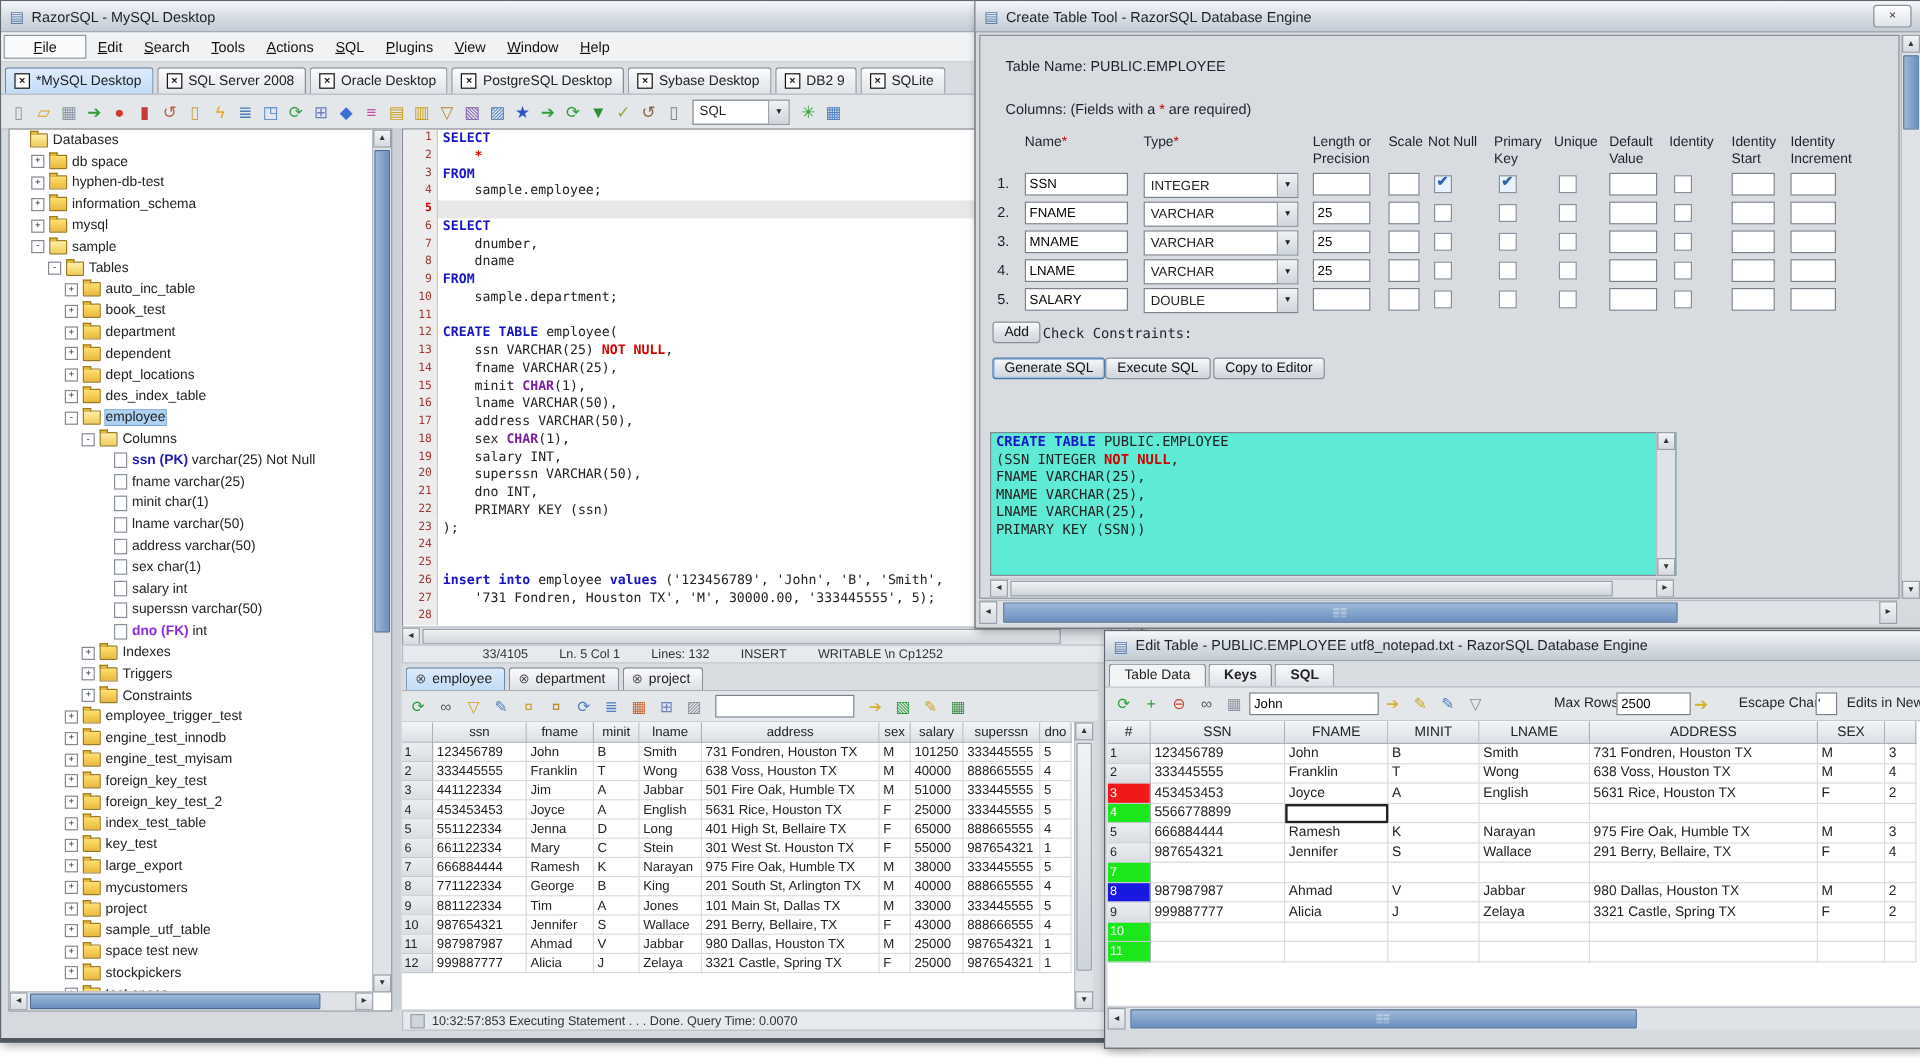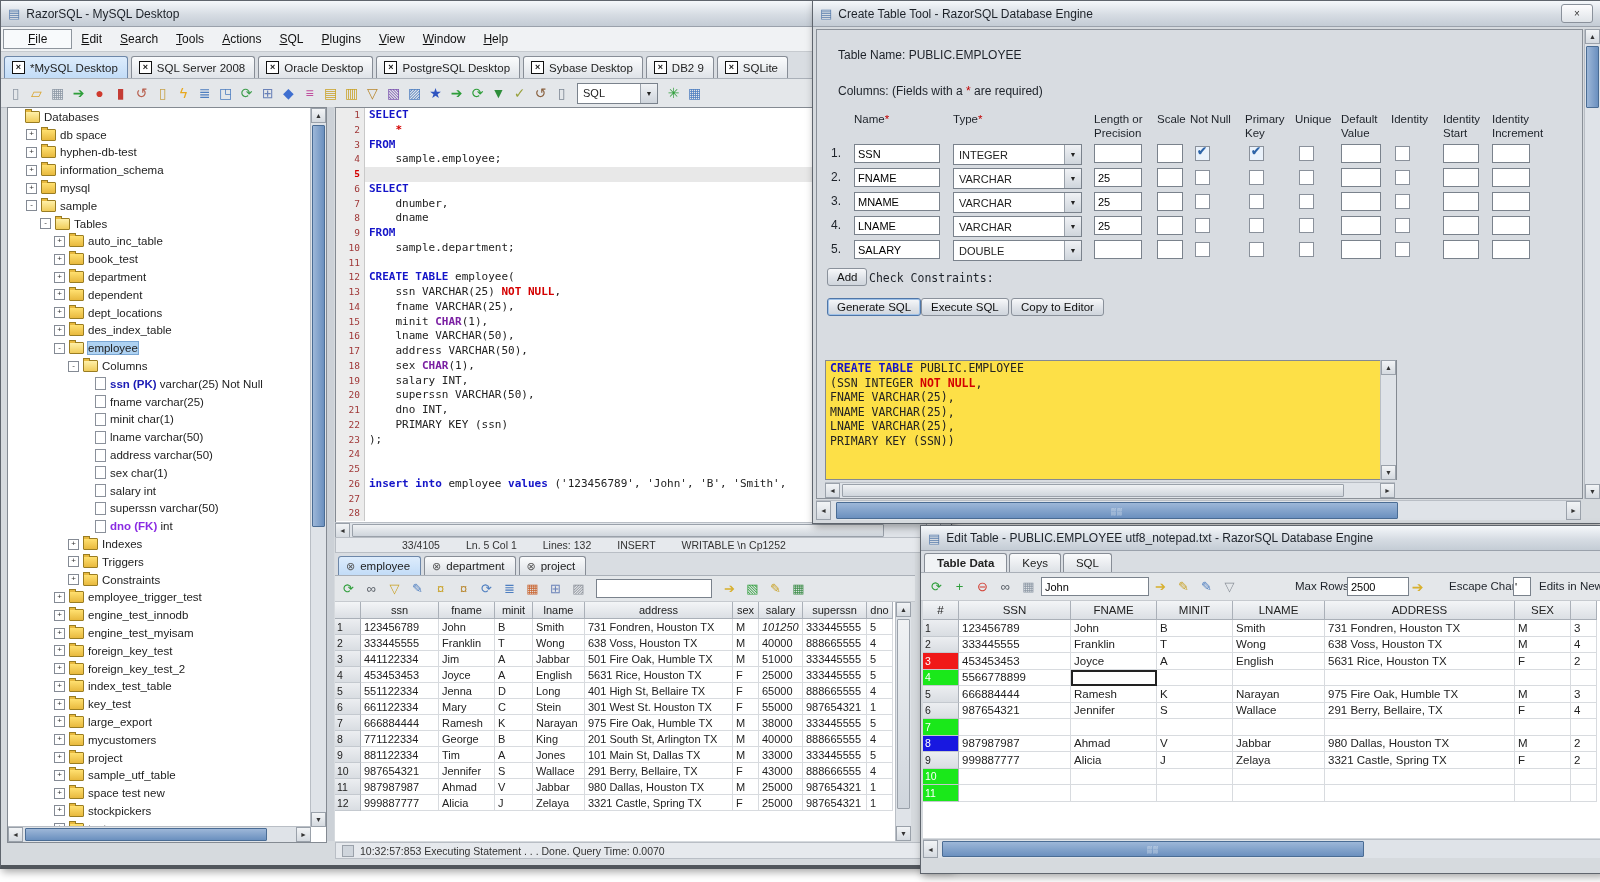--- a/index.html
+++ b/index.html
@@ -100,30 +100,30 @@
   .hdr{position:absolute;font-size:11.5px;color:#1d2229;line-height:14px;white-space:pre;}
   .star{color:#c00000;}
   .tinput{position:absolute;height:17px;border:1px solid #7a828c;background:#fff;font-size:11px;
           font-family:"Liberation Sans",sans-serif;padding:0 3px;box-sizing:content-box;}
   .cb{position:absolute;width:13px;height:13px;background:#fff;border:1px solid #8a919b;}
   .cb.ck{background:#eaf2fb;}
   .cb .mark{position:absolute;left:1px;top:-3px;color:#2d64a8;font-size:12px;font-weight:bold;}
   .btn3{position:absolute;background:linear-gradient(#f7f8fa,#dde1e7 60%,#cfd5dc);border:1px solid #8a919b;border-radius:3px;
         font-size:11.5px;padding:2px 9px;display:inline-flex;align-items:center;justify-content:center;color:#111;}
   .btn3.focused{border-color:#4f76a8;box-shadow:inset 0 0 0 1px #9ec1e8;}
-  #cw-sql{position:absolute;left:8px;top:330px;width:570px;height:118px;background:#fde047;border:1px solid #848a92;overflow:hidden;}
+  #cw-sql{position:absolute;left:8px;top:330px;width:570px;height:118px;background:#5eead4;border:1px solid #848a92;overflow:hidden;}
   .sql-line{font-family:"DejaVu Sans Mono","Liberation Mono",monospace;font-size:11.5px;line-height:14.5px;white-space:pre;padding-left:4px;}
   .mono{font-family:"DejaVu Sans Mono","Liberation Mono",monospace;}
   
   #ew{left:920px;top:525px;width:682px;height:347px;overflow:hidden;}
   #ew-tabs{position:absolute;left:0;top:25px;width:100%;height:22px;background:#d9dde2;border-bottom:1px solid #aab0b8;
            display:flex;align-items:flex-end;gap:2px;padding-left:3px;box-sizing:border-box;}
   .etab{font-size:11.5px;padding:3px 12px;border:1px solid #878d96;border-bottom:none;border-radius:3px 3px 0 0;
-        background:linear-gradient(#fafbfc,#dde1e6);}
-  .etab.sel{background:#f1f3f5;font-weight:bold;}
+        background:linear-gradient(#fafbfc,#dde1e6);font-weight:bold;}
+  .etab.sel{background:#f1f3f5;font-weight:normal;}
   #ew-toolbar{position:absolute;left:0;top:47px;width:100%;height:27px;background:#e4e7ea;border-bottom:1px solid #c6cacf;}
   .pos{position:absolute;}
   .small-lbl{font-size:11.5px;color:#1d2229;white-space:nowrap;}
 </style>
 </head>
 <body>
 
 <div id="canvas">
 
   <div class="win" id="mw">
@@ -455,21 +455,21 @@
         <div class="ed-line"><span class="ln">17</span><span class="ed-code"><span class="s-pl">    address VARCHAR(50),</span></span></div>
         <div class="ed-line"><span class="ln">18</span><span class="ed-code"><span class="s-pl">    sex </span><span class="s-pu">CHAR</span><span class="s-pl">(1),</span></span></div>
         <div class="ed-line"><span class="ln">19</span><span class="ed-code"><span class="s-pl">    salary INT,</span></span></div>
         <div class="ed-line"><span class="ln">20</span><span class="ed-code"><span class="s-pl">    superssn VARCHAR(50),</span></span></div>
         <div class="ed-line"><span class="ln">21</span><span class="ed-code"><span class="s-pl">    dno INT,</span></span></div>
         <div class="ed-line"><span class="ln">22</span><span class="ed-code"><span class="s-pl">    PRIMARY KEY (ssn)</span></span></div>
         <div class="ed-line"><span class="ln">23</span><span class="ed-code"><span class="s-pl">);</span></span></div>
         <div class="ed-line"><span class="ln">24</span><span class="ed-code"></span></div>
         <div class="ed-line"><span class="ln">25</span><span class="ed-code"></span></div>
         <div class="ed-line"><span class="ln">26</span><span class="ed-code"><span class="s-kw">insert into</span><span class="s-pl"> employee </span><span class="s-kw">values</span><span class="s-pl"> ('123456789', 'John', 'B', 'Smith',</span></span></div>
-        <div class="ed-line"><span class="ln">27</span></div>
+        <div class="ed-line"><span class="ln">27</span><span class="ed-code"><span class="s-pl">    '731 Fondren, Houston TX', 'M', 30000.00, '333445555', 5);</span></span></div>
         <div class="ed-line"><span class="ln">28</span></div>
       </div>
     <div class="hscroll" id="ed-hscroll">
       <span class="sarrow" style="left:0;top:0;">◄</span>
       <span class="sthumb grey" style="top:1px;bottom:1px;left:17px;width:530px;"></span>
       <span class="sarrow" style="right:0;top:0;">►</span>
     </div>
     <div id="ed-status">
         <span>33/4105</span>
         <span>Ln. 5 Col 1</span>
@@ -524,21 +524,21 @@
           <span class="gh" style="width: 26px; height: 17px;">dno</span>
         </div>
         <div class="grow">
           <span class="gn" style="width: 26px; height: 16px;">1</span>
           <span class="gc" style="width: 78px; height: 16px;">123456789</span>
           <span class="gc" style="width: 56px; height: 16px;">John</span>
           <span class="gc" style="width: 38px; height: 16px;">B</span>
           <span class="gc" style="width: 52px; height: 16px;">Smith</span>
           <span class="gc" style="width: 148px; height: 16px;">731 Fondren, Houston TX</span>
           <span class="gc" style="width: 26px; height: 16px;">M</span>
-          <span class="gc" style="width: 44px; height: 16px; font-style: italic;">101250</span>
+          <span class="gc" style="width: 44px; height: 16px;">101250</span>
           <span class="gc" style="width: 64px; height: 16px;">333445555</span>
           <span class="gc" style="width: 26px; height: 16px;">5</span>
         </div>
         <div class="grow">
           <span class="gn" style="width: 26px; height: 16px;">2</span>
           <span class="gc" style="width: 78px; height: 16px;">333445555</span>
           <span class="gc" style="width: 56px; height: 16px;">Franklin</span>
           <span class="gc" style="width: 38px; height: 16px;">T</span>
           <span class="gc" style="width: 52px; height: 16px;">Wong</span>
           <span class="gc" style="width: 148px; height: 16px;">638 Voss, Houston TX</span>

